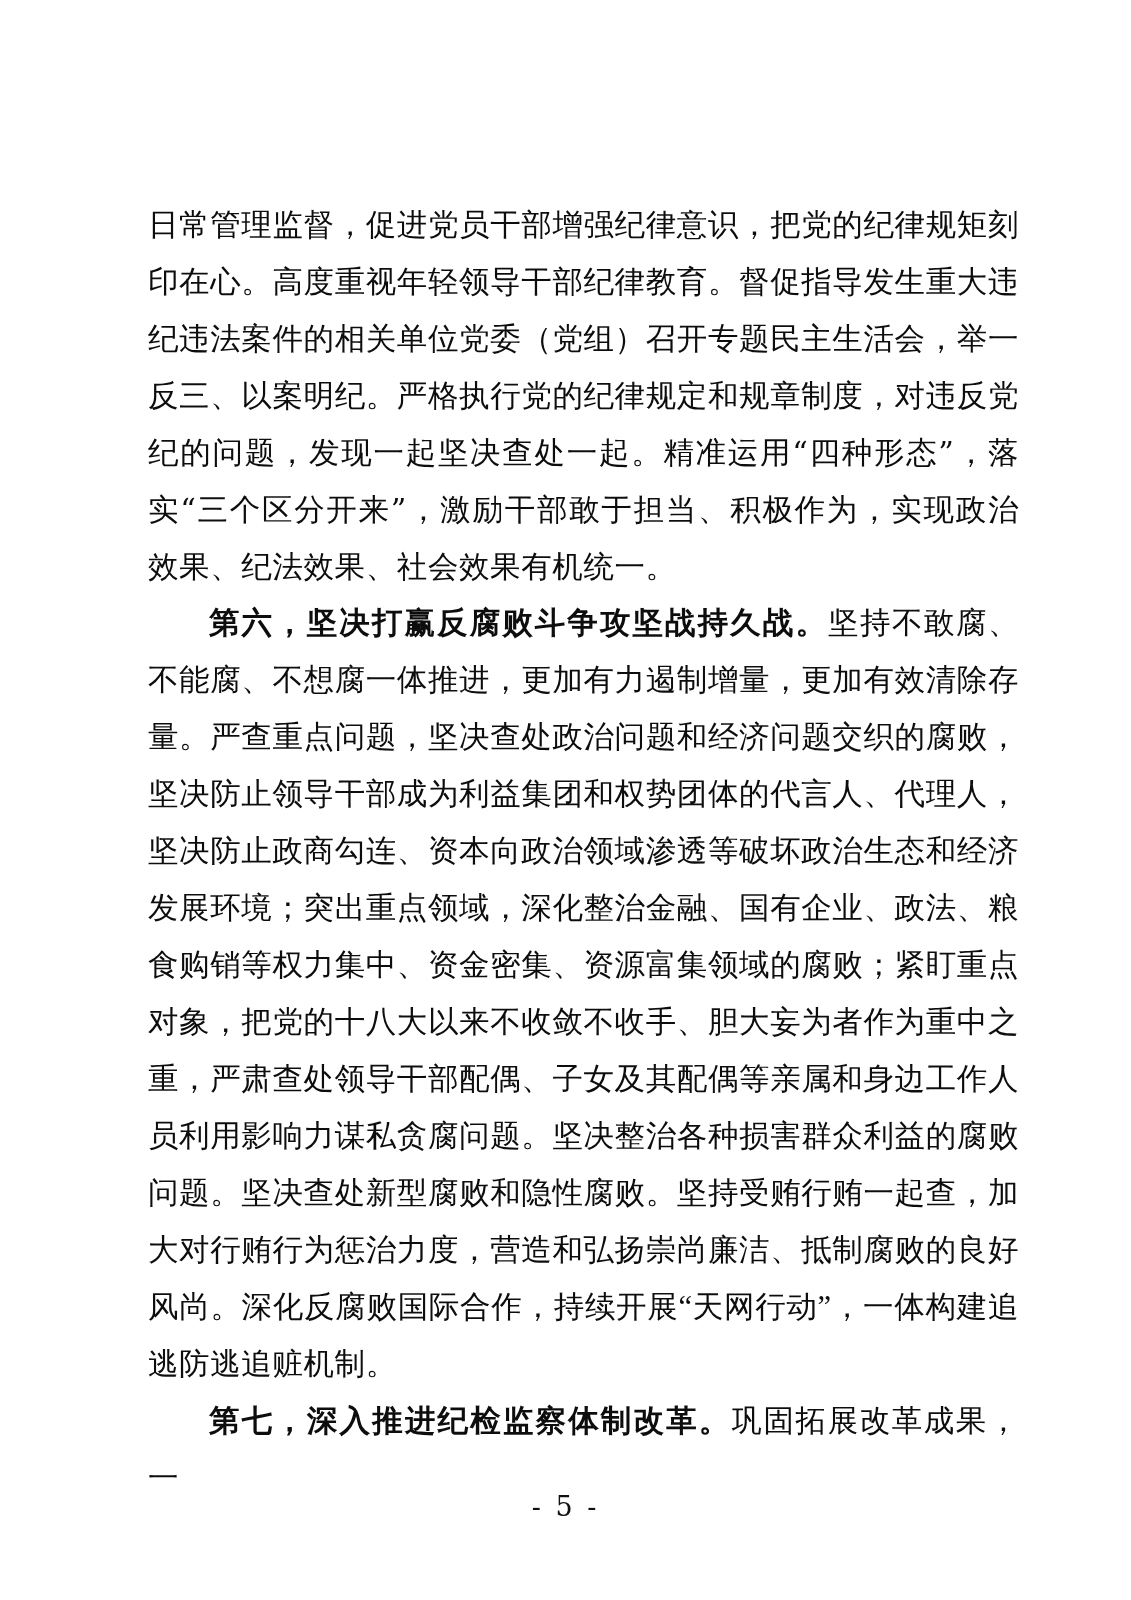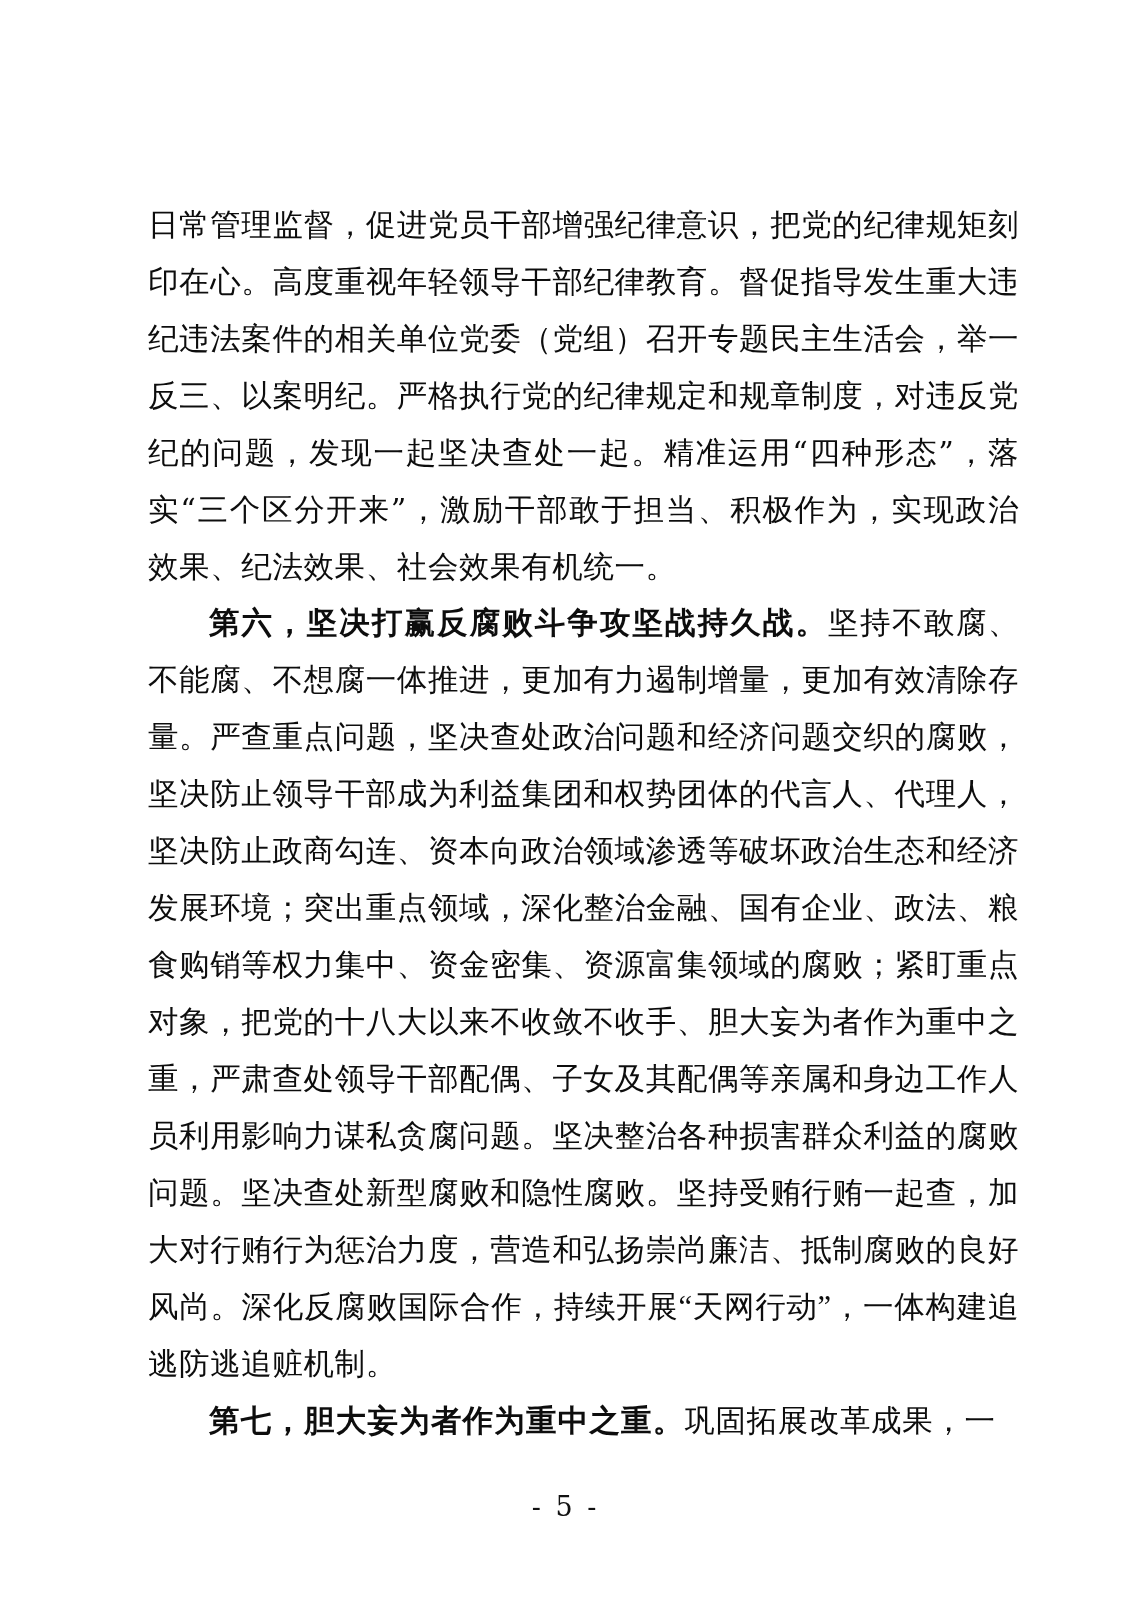--- a/index.html
+++ b/index.html
@@ -61,19 +61,19 @@
 
     <p class="para">
       <span>日常管理监督，促进党员干部增强纪律意识，把党的纪律规矩刻印在心。高度重视年轻领导干部纪律教育。督促指导发生重大违纪违法案件的相关单位党委（党组）召开专题民主生活会，举一反三、以案明纪。严格执行党的纪律规定和规章制度，对违反党纪的问题，发现一起坚决查处一起。精准运用“四种形态”，落实“三个区分开来”，激励干部敢于担当、积极作为，实现政治效果、纪法效果、社会效果有机统一。</span>
     </p>
 
     <p class="para indented">
       <span class="lead">第六，坚决打赢反腐败斗争攻坚战持久战。</span><span>坚持不敢腐、不能腐、不想腐一体推进，更加有力遏制增量，更加有效清除存量。严查重点问题，坚决查处政治问题和经济问题交织的腐败，坚决防止领导干部成为利益集团和权势团体的代言人、代理人，坚决防止政商勾连、资本向政治领域渗透等破坏政治生态和经济发展环境；突出重点领域，深化整治金融、国有企业、政法、粮食购销等权力集中、资金密集、资源富集领域的腐败；紧盯重点对象，把党的十八大以来不收敛不收手、胆大妄为者作为重中之重，严肃查处领导干部配偶、子女及其配偶等亲属和身边工作人员利用影响力谋私贪腐问题。坚决整治各种损害群众利益的腐败问题。坚决查处新型腐败和隐性腐败。坚持受贿行贿一起查，加大对行贿行为惩治力度，营造和弘扬崇尚廉洁、抵制腐败的良好风尚。深化反腐败国际合作，持续开展“天网行动”，一体构建追逃防逃追赃机制。</span>
     </p>
 
     <p class="para indented">
-      <span class="lead">第七，胆大妄为者作为重中之重。</span><span>巩固拓展改革成果，一</span>
+      <span class="lead">第七，深入推进纪检监察体制改革。</span><span>巩固拓展改革成果，一</span>
     </p>
 
   </div>
 
   <div class="page-number">- 5 -</div>
 </div>
 
 </body></html>

